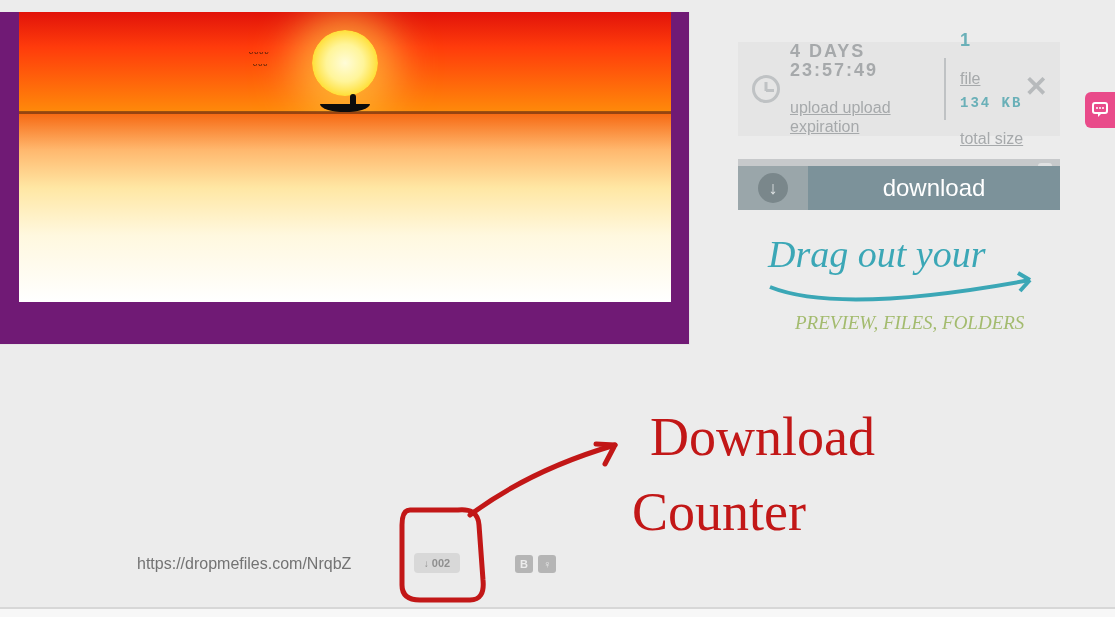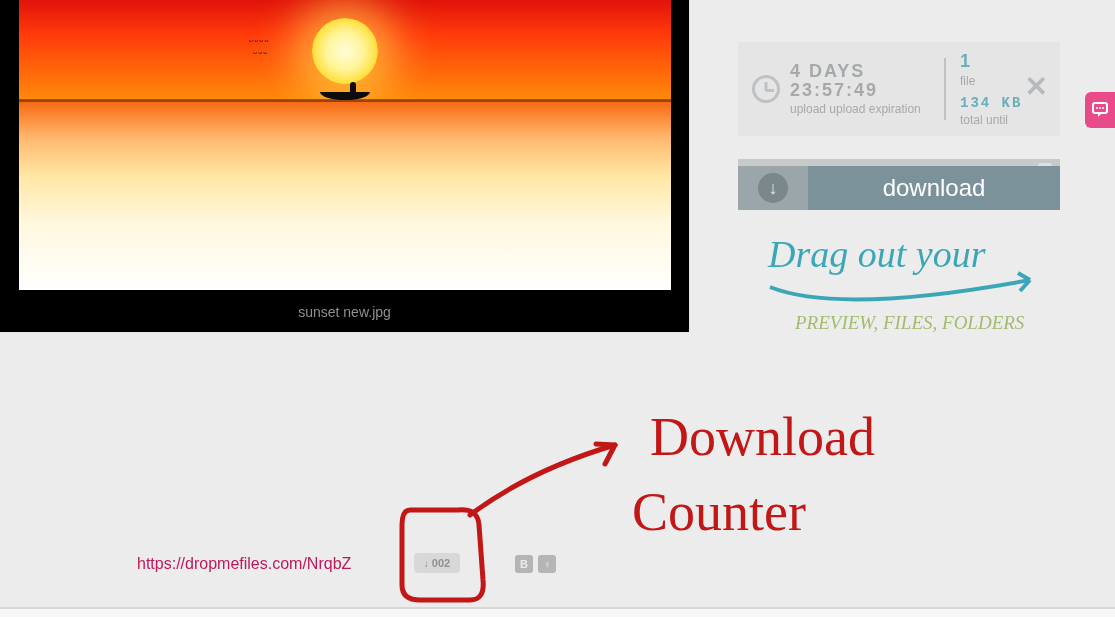--- a/index.html
+++ b/index.html
@@ -8,24 +8,24 @@
     background: #ececec;
     width: 1115px;
     height: 617px;
     position: relative;
     overflow: hidden;
   }
 
   
   .preview-card {
     position: absolute;
-    top: 0; left: 0;
+    top: 12px; left: 0;
     width: 690px;
     height: 333px;
-    background: #000000;
+    background: #701a75;
     border-right: 1px solid #e5e5e5;
     border-bottom: 1px solid #e5e5e5;
   }
   .preview-img {
     position: absolute;
     top: 0; left: 19px;
     width: 652px;
     height: 290px;
     background: #fff;
     overflow: hidden;
@@ -127,24 +127,25 @@
   .timer-block { flex: 1; }
   .digits {
     font-family: "Arial Black", Arial, sans-serif;
     font-weight: 900;
     font-size: 18px;
     letter-spacing: 2px;
     color: #a6a9ab;
     line-height: 1.05;
   }
   .sub {
-    font-size: 12px;
+    font-size: 16px;
     color: #a6a9ab;
     line-height: 1.2;
-    margin-top: 2px;
+    margin-top: 18px;
+    text-decoration: underline;
   }
   .divider {
     width: 2px; height: 62px;
     background: #bfc2c4;
     margin: 0 14px;
   }
   .count-block { flex: none; width: 86px; }
   .count-num {
     font-family: "Arial Black", Arial, sans-serif;
     font-weight: 900;
@@ -250,21 +251,21 @@
     align-items: center;
     justify-content: center;
     color: #fff;
   }
 
   
   .share-url {
     position: absolute;
     bottom: 44px; left: 137px;
     font-size: 16px;
-    color: #be185d;
+    color: #737373;
   }
   .counter-badge {
     position: absolute;
     bottom: 44px; left: 414px;
     width: 46px; height: 20px;
     background: #d8d8d8;
     border-radius: 4px;
     display: flex;
     align-items: center;
     justify-content: center;
@@ -315,36 +316,35 @@
     <div class="sky"></div>
     <div class="sun"></div>
     <div class="birds">ᵕᵕᵕᵕ<br>&nbsp;ᵕᵕᵕ</div>
     <div class="water"></div>
     <div class="horizon"></div>
     <div class="boat">
       <div class="boat-person"></div>
       <div class="boat-hull"></div>
     </div>
   </div>
-  <div class="preview-filename">sunset new.jpg</div>
 </div>
 
 <div class="info-box">
   <div class="clock-icon"></div>
   <div class="timer-block">
     <div class="digits">4 DAYS</div>
     <div class="digits">23:57:49</div>
     <div class="sub">upload upload expiration</div>
   </div>
   <div class="divider"></div>
   <div class="count-block">
     <div class="count-num">1</div>
     <div class="sub">file</div>
     <div class="size-num">134 KB</div>
-    <div class="sub">total until</div>
+    <div class="sub">total size</div>
   </div>
   <div class="close-x">✕</div>
 </div>
 
 <div class="more-bar">
   <span class="more-label">MORE</span>
   <span class="plus-badge">+</span>
 </div>
 
 <div class="download-btn">

